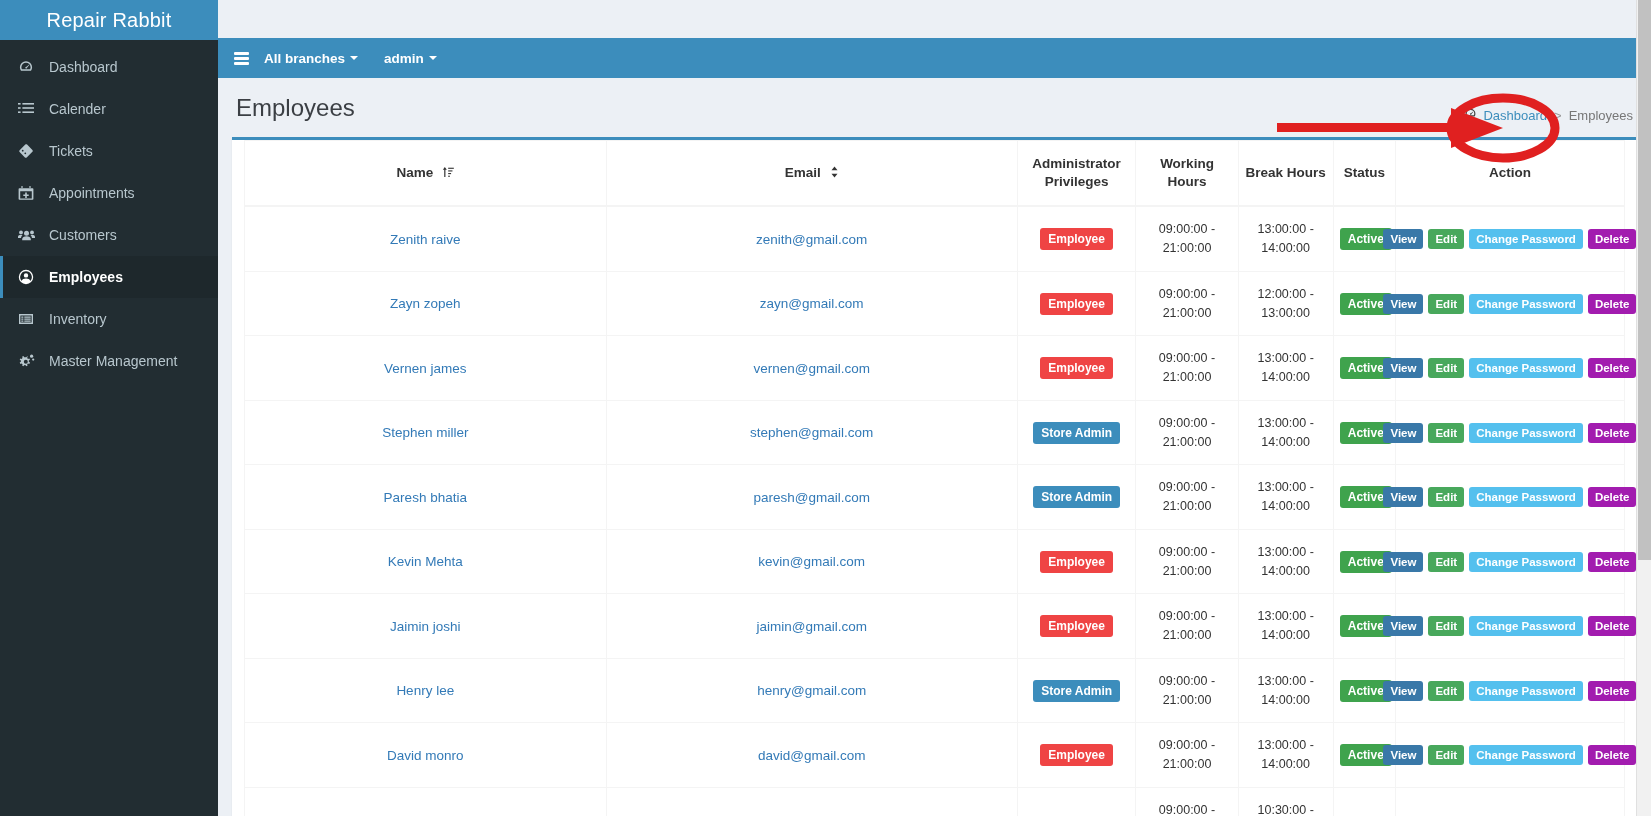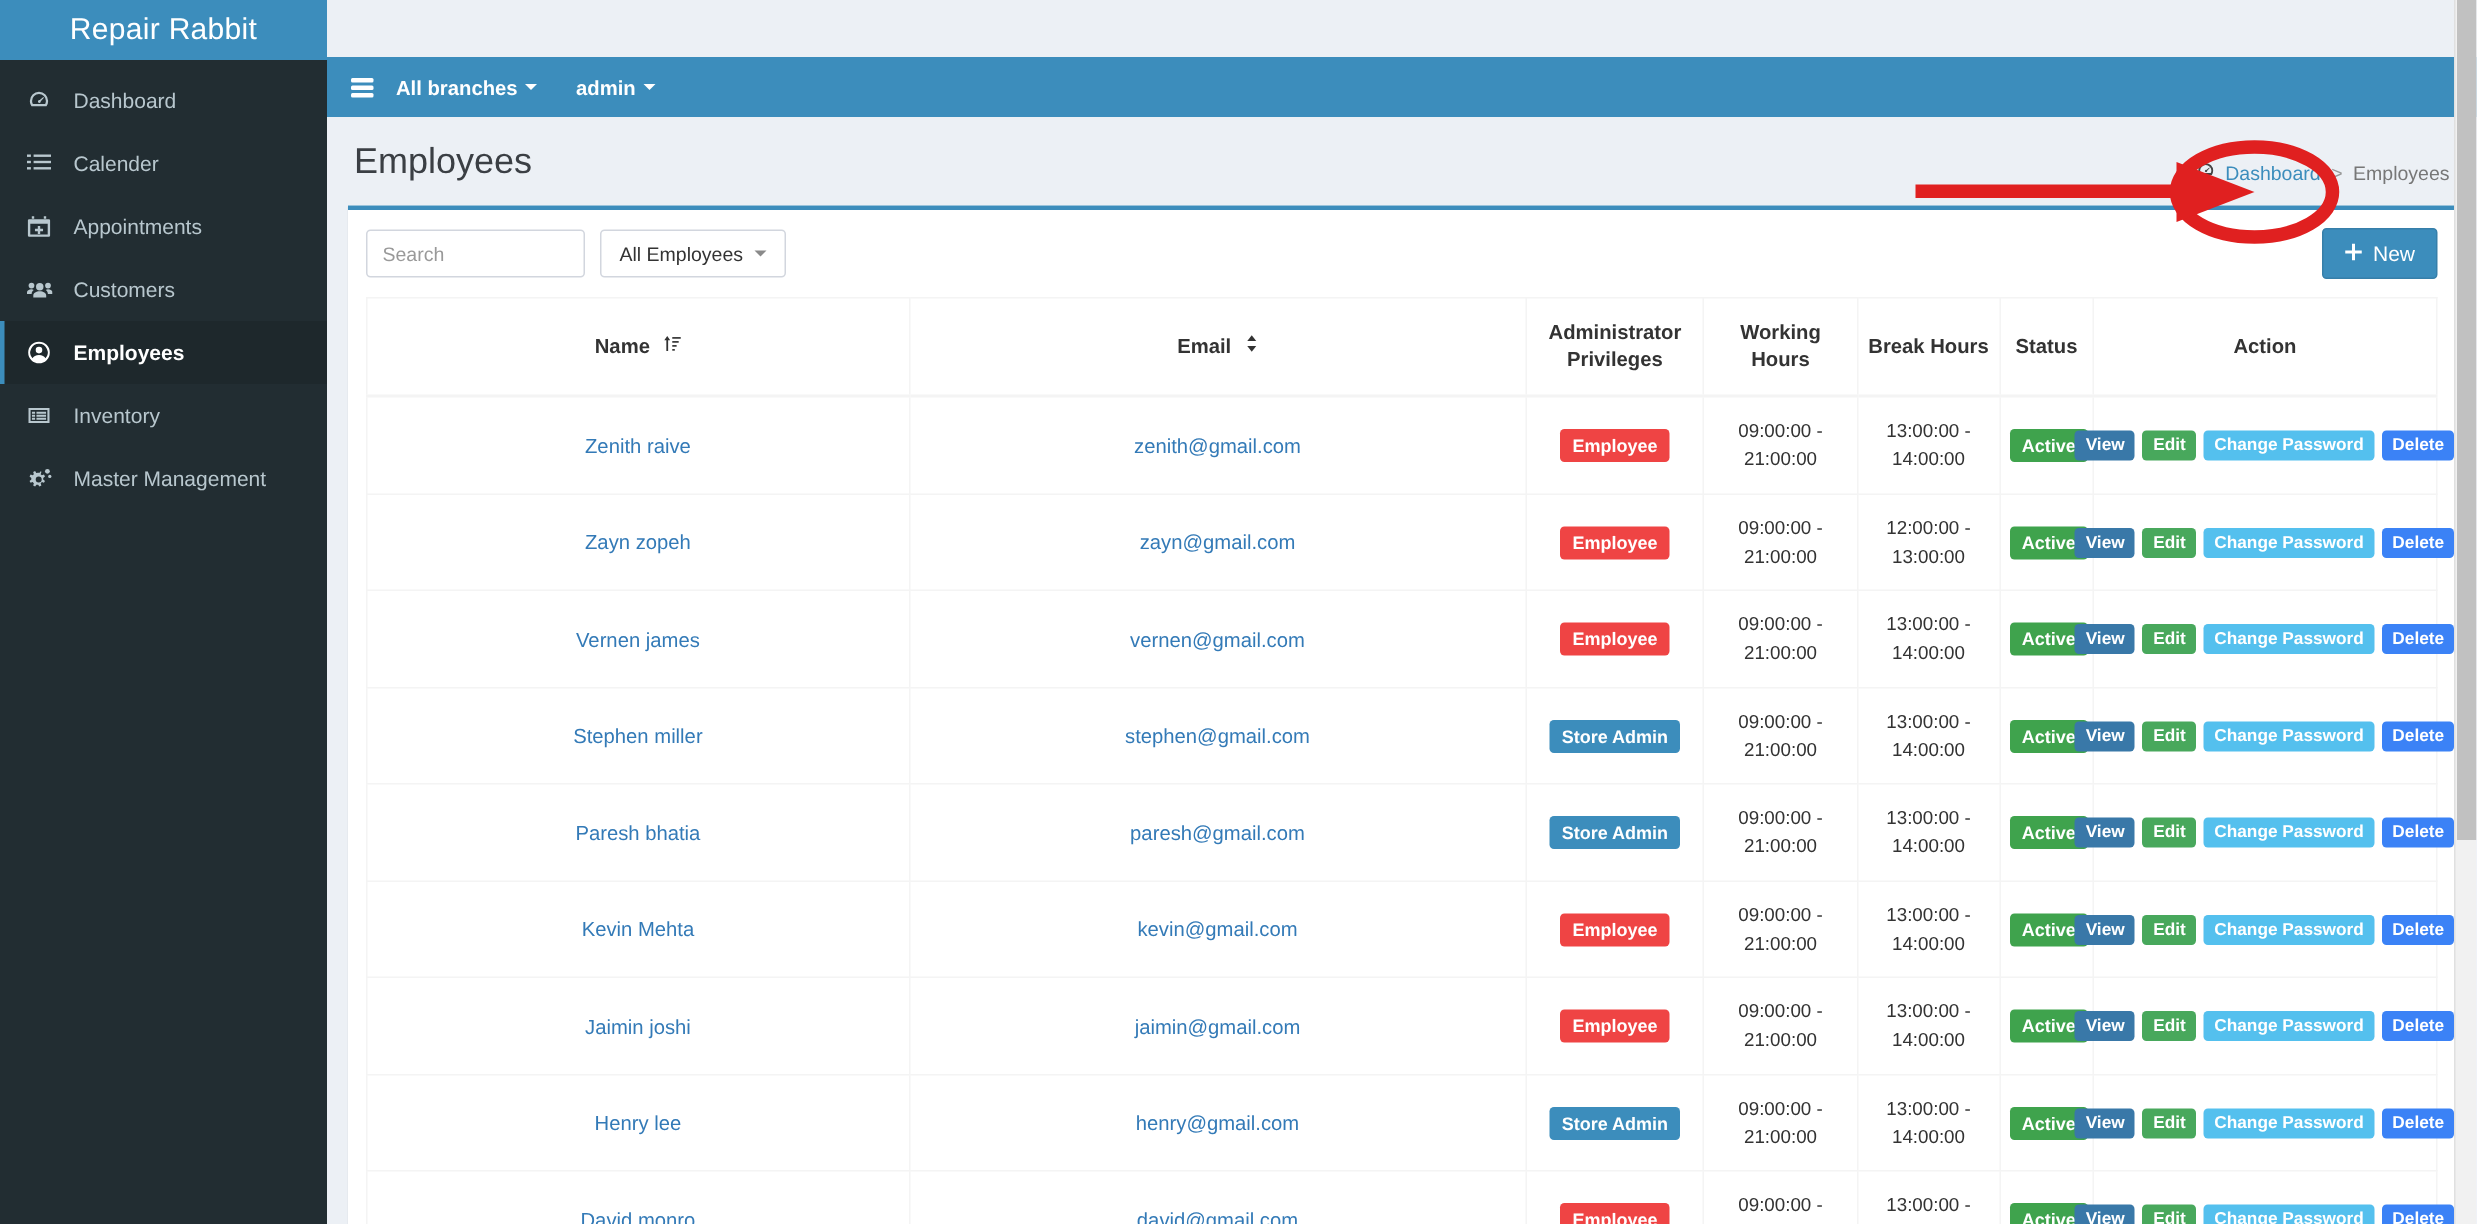--- a/index.html
+++ b/index.html
@@ -139,21 +139,21 @@
 
   .actions { display: flex; align-items: center; justify-content: center; gap: 5px; }
   .abtn {
     border: none; border-radius: 3px; color: #fff; font-size: 11.5px; font-weight: bold;
     padding: 4px 7px; cursor: pointer; white-space: nowrap;
     font-family: "Liberation Sans", sans-serif;
   }
   .abtn-view { background: #3978a8; }
   .abtn-edit { background: #48a85c; }
   .abtn-pass { background: #54c0ee; }
-  .abtn-del  { background: #3b82f6; }
+  .abtn-del  { background: #a21caf; }
 
   
   col.c-name { width: 26.2%; }
   col.c-email { width: 29.8%; }
   col.c-priv { width: 8.6%; }
   col.c-work { width: 7.4%; }
   col.c-break { width: 6.9%; }
   col.c-status { width: 4.5%; }
   col.c-action { width: 16.6%; }
 
@@ -197,20 +197,28 @@
               <rect x="4.4" y="2" width="11.6" height="1.6"></rect>
               <rect x="0" y="6.2" width="2.6" height="1.6"></rect>
               <rect x="4.4" y="6.2" width="11.6" height="1.6"></rect>
               <rect x="0" y="10.4" width="2.6" height="1.6"></rect>
               <rect x="4.4" y="10.4" width="11.6" height="1.6"></rect>
             </svg>
         </span>
         <span class="lbl">Calender</span>
       </div>
 
+      <div class="nav-item">
+        <span class="ico">
+          <svg width="16" height="16" viewBox="0 0 16 16" fill="currentColor">
+              <path d="M1.6 7.3 7.3 1.6c.5-.5 1.3-.5 1.8 0l5.3 5.3c.5.5.5 1.3 0 1.8L8.7 14.4c-.5.5-1.3.5-1.8 0L1.6 9.1a1.3 1.3 0 0 1 0-1.8zm3.1 1.3a.9.9 0 1 0 0-1.8.9.9 0 0 0 0 1.8zm2.6 2.6a.9.9 0 1 0 0-1.8.9.9 0 0 0 0 1.8z"></path>
+            </svg>
+        </span>
+        <span class="lbl">Tickets</span>
+      </div>
 
       <div class="nav-item">
         <span class="ico">
           <svg width="16" height="16" viewBox="0 0 16 16" fill="currentColor">
               <path d="M3.2 1.2h1.6v1.6H3.2zM11.2 1.2h1.6v1.6h-1.6zM1.4 3.2h13.2c.5 0 .8.4.8.8v10c0 .5-.3.8-.8.8H1.4a.8.8 0 0 1-.8-.8V4c0-.4.3-.8.8-.8zm.8 3v7.2h11.6V6.2zM7.2 7.6h1.6v1.9h1.9v1.6H8.8V13H7.2v-1.9H5.3V9.5h1.9z"></path>
             </svg>
         </span>
         <span class="lbl">Appointments</span>
       </div>
 
@@ -294,39 +302,20 @@
             </span>
             <span>Dashboard</span>
           </span>
           <span class="sep">&gt;</span>
           <span class="bc-cur">Employees</span>
         </div>
       </div>
 
       <section class="box">
 
-        <div class="box-header">
-          <div class="filters">
-            <input class="search-input" type="text" placeholder="Search" style="">
-            <button class="select-btn">
-              <span>All Employees</span>
-              <i class="caret-dark"></i>
-            </button>
-          </div>
-
-          <button class="btn-new">
-            <span>
-              <svg width="12" height="12" viewBox="0 0 12 12" fill="#fff">
-                  <rect x="5" y="0.5" width="2" height="11"></rect>
-                  <rect x="0.5" y="5" width="11" height="2"></rect>
-                </svg>
-            </span>
-            <span>New</span>
-          </button>
-        </div>
 
         <div class="tbl-wrap">
           <table>
             <colgroup>
               <col class="c-name">
                 <col class="c-email">
                 <col class="c-priv">
               <col class="c-work">
                 <col class="c-break">
                 <col class="c-status">

